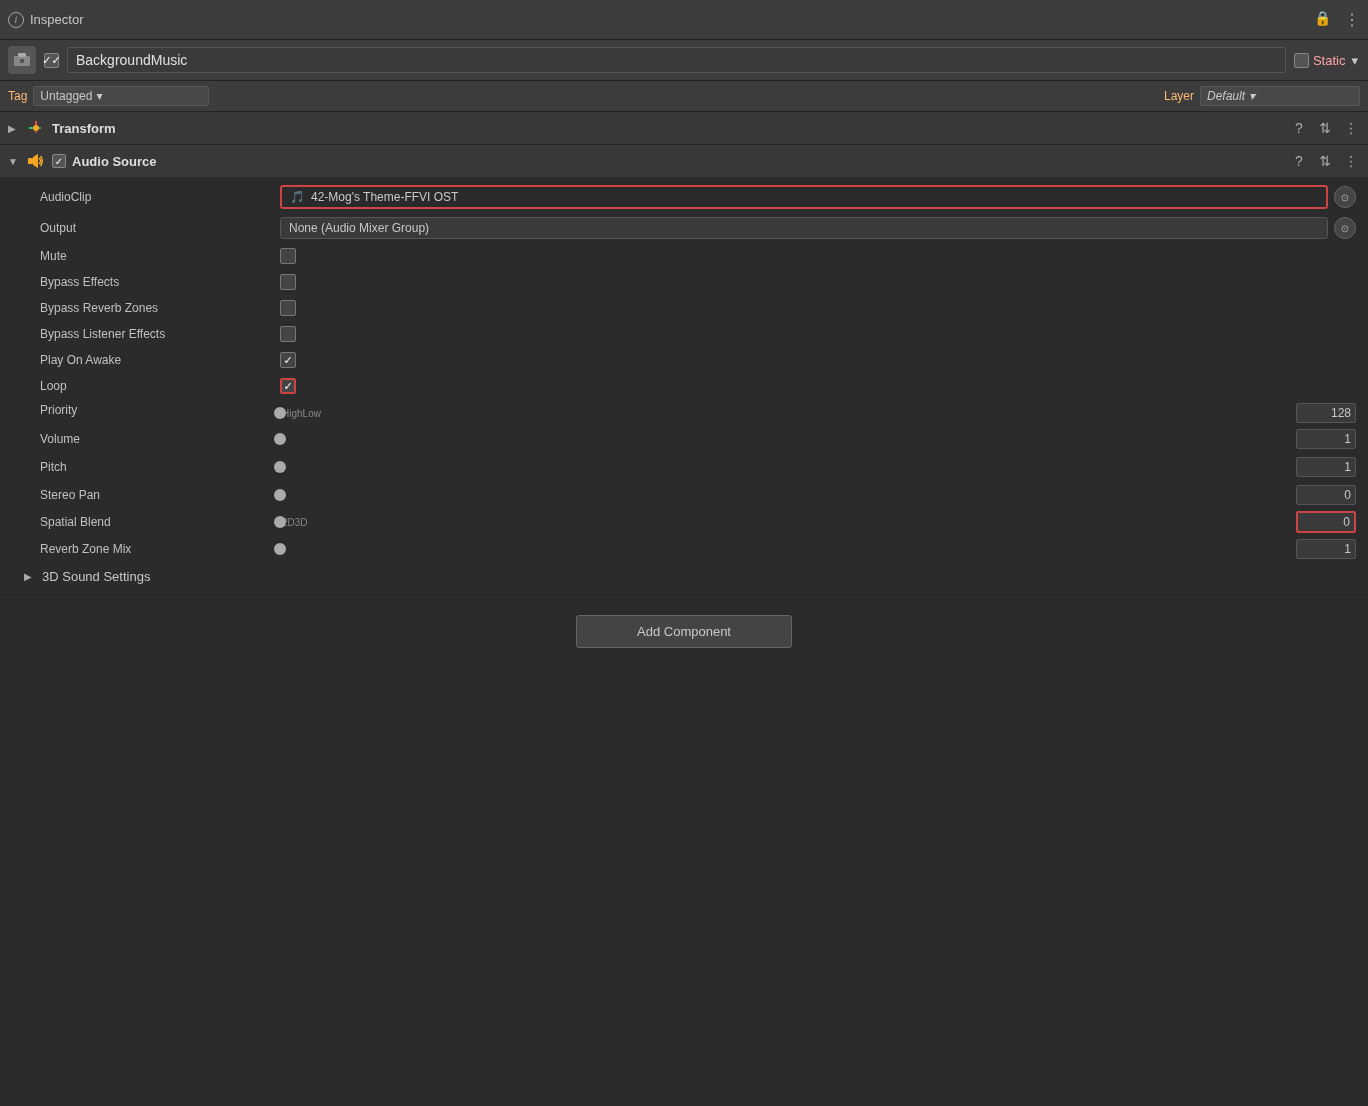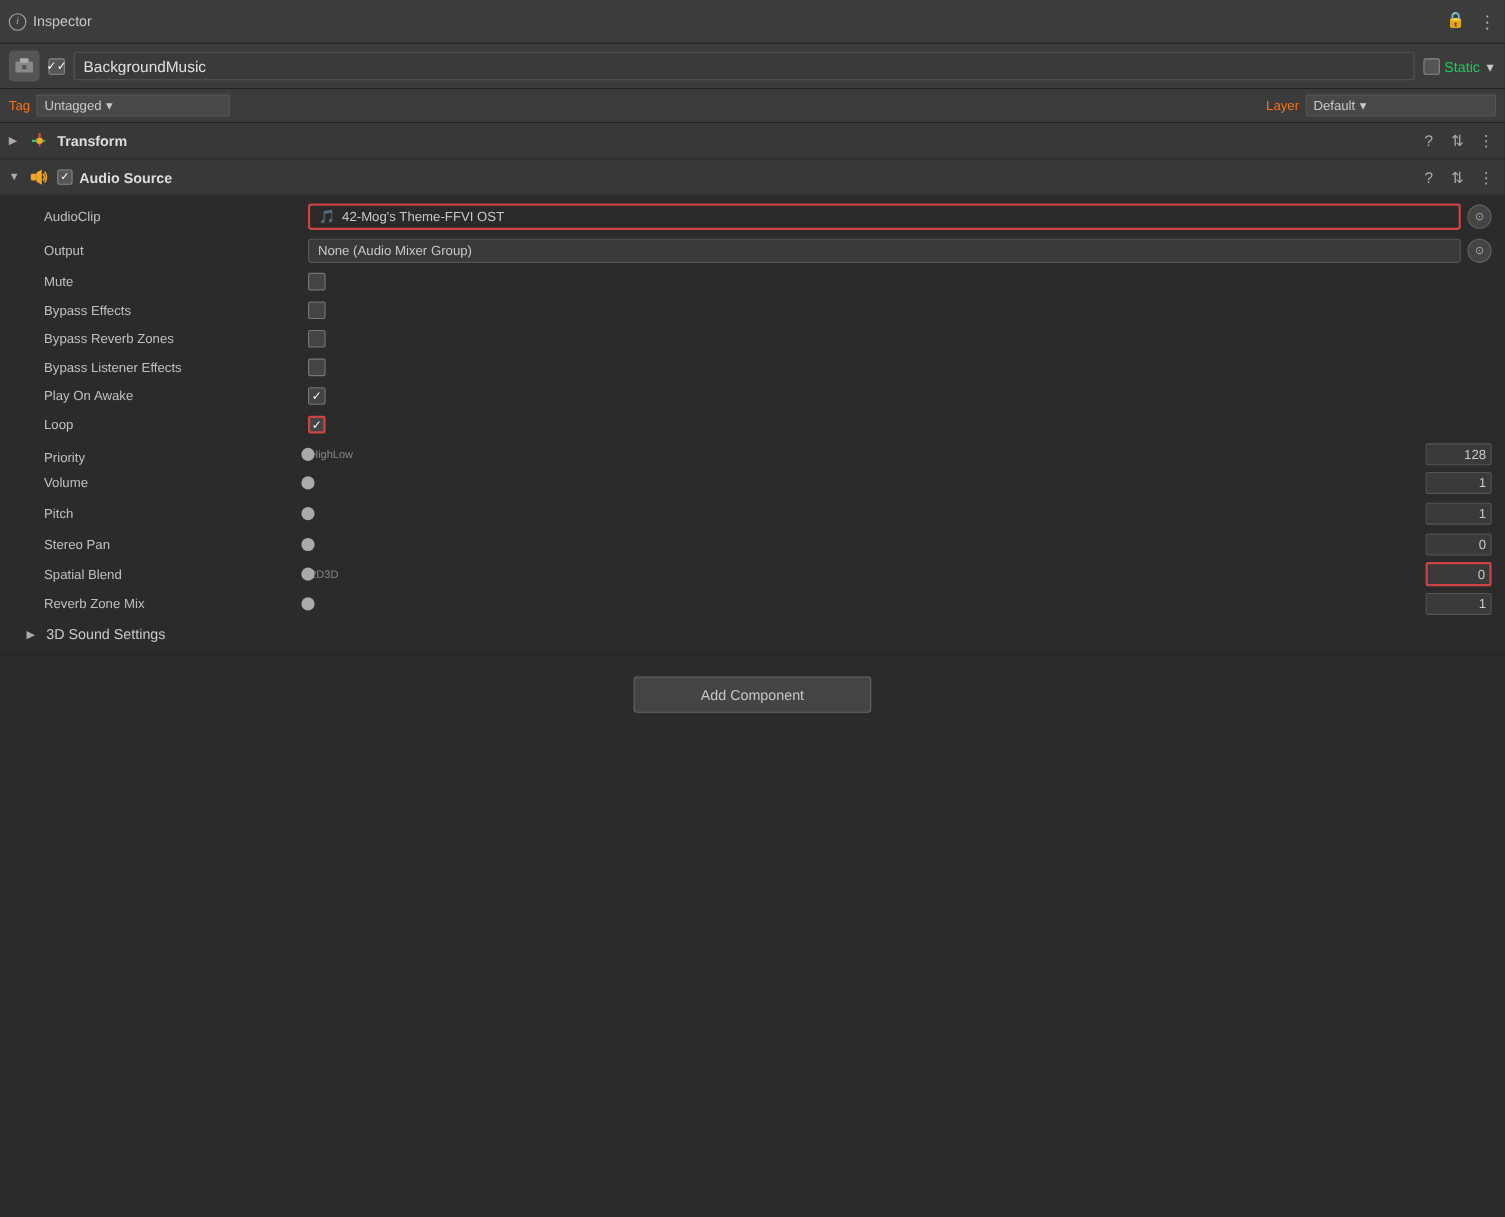--- a/index.html
+++ b/index.html
@@ -83,58 +83,58 @@
       align-items: center;
       gap: 4px;
     }
     .static-checkbox {
       width: 15px; height: 15px;
       background: #555;
       border: 1px solid #888;
       border-radius: 2px;
     }
     .static-label {
-      color: #22c55e;
+      color: #fca5a5;
       font-size: 13px;
     }
     .static-dropdown {
       background: #3c3c3c;
       border: none;
       color: #c8c8c8;
       cursor: pointer;
       padding: 2px;
     }
 
     
     .tag-layer-row {
       display: flex;
       align-items: center;
       background: #3c3c3c;
       padding: 5px 8px;
       gap: 6px;
       border-bottom: 1px solid #222;
     }
     .tag-label, .layer-label {
-      color: #f97316;
+      color: #fdba74;
       font-size: 12px;
     }
     .tag-dropdown, .layer-dropdown {
       display: flex;
       align-items: center;
       background: #484848;
       border: 1px solid #555;
       border-radius: 2px;
       padding: 2px 6px;
       cursor: pointer;
       font-size: 12px;
       color: #c8c8c8;
       gap: 4px;
     }
     .tag-dropdown { width: 176px; }
-    .layer-dropdown { width: 173px; }
+    .layer-dropdown { width: 160px; font-style: italic; }
     .spacer { flex: 1; }
 
     
     .component {
       border-bottom: 1px solid #222;
     }
     .component-header {
       display: flex;
       align-items: center;
       padding: 6px 8px;
@@ -487,21 +487,21 @@
     </div>
 
     <div class="prop-row">
       <span class="prop-label">Loop</span>
       <div class="prop-value">
         <div class="check-box checked loop-checked" style="color:#fff;">✓</div>
       </div>
     </div>
 
     <div class="prop-row" style="flex-direction: column; align-items: flex-start; padding-bottom: 2px;">
-      <div style="display:flex; align-items:flex-end; width:100%;">
+      <div style="display:flex; align-items:flex-start; width:100%;">
         <span class="prop-label">Priority</span>
         <div class="prop-value">
           <div class="slider-area">
             <div class="slider-row">
               <div class="slider-track" style="position:relative; flex:1;">
                 <div class="slider-thumb" style="left: 50%;"></div>
               </div>
             </div>
             <div class="slider-labels">
               <span>High</span>

